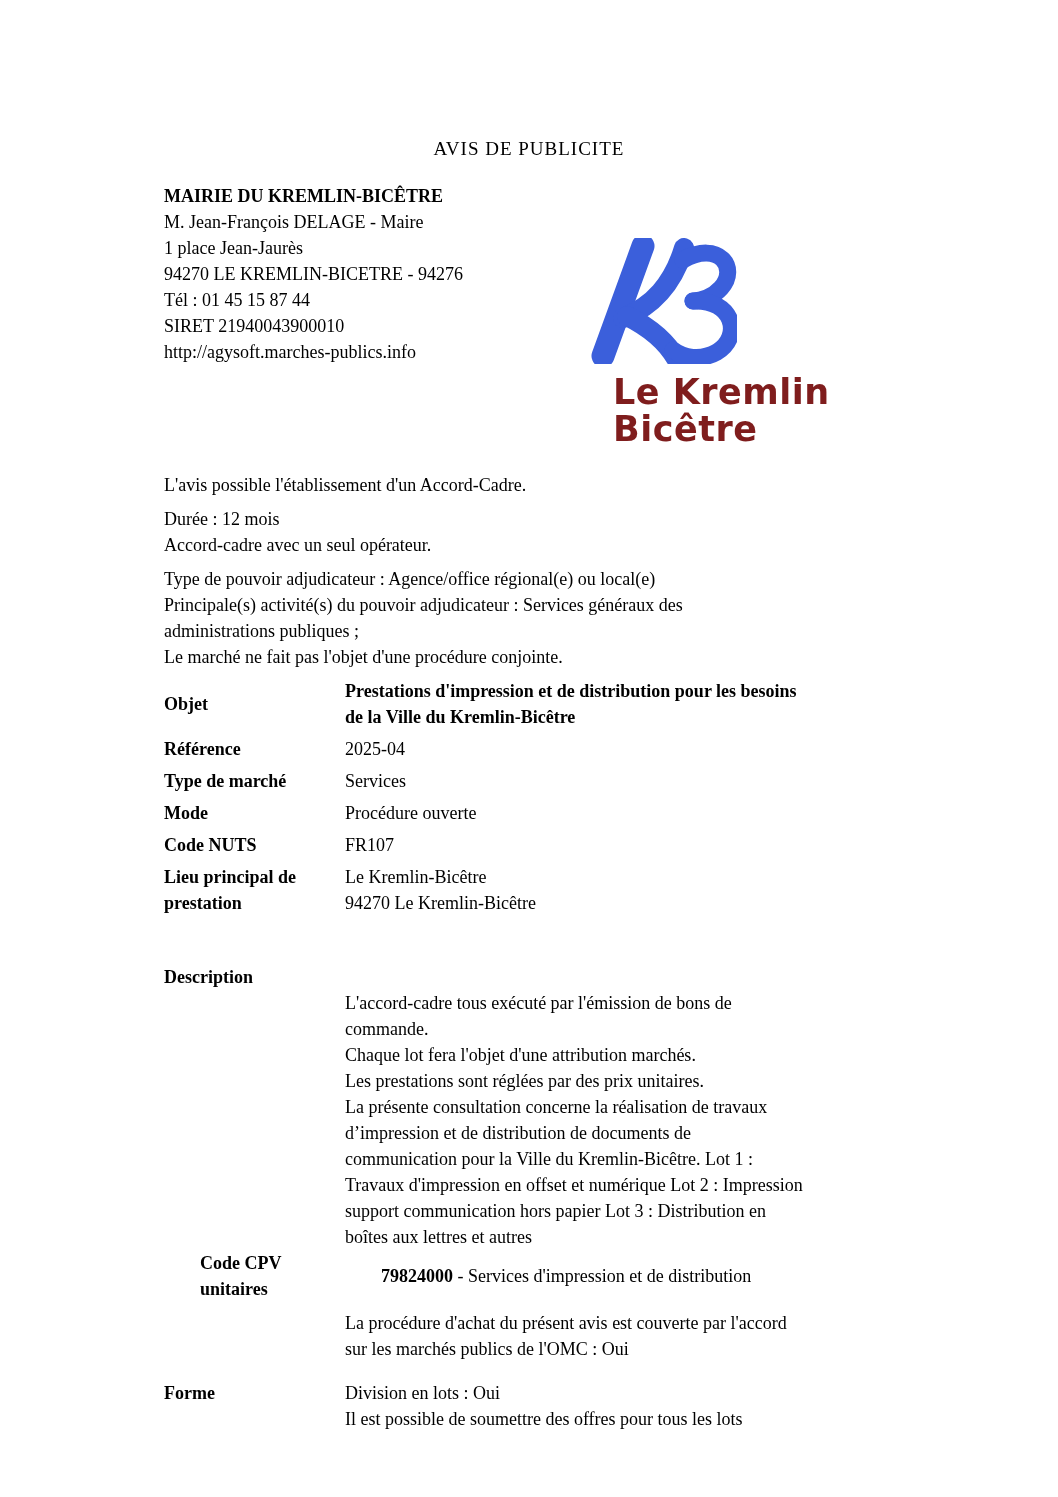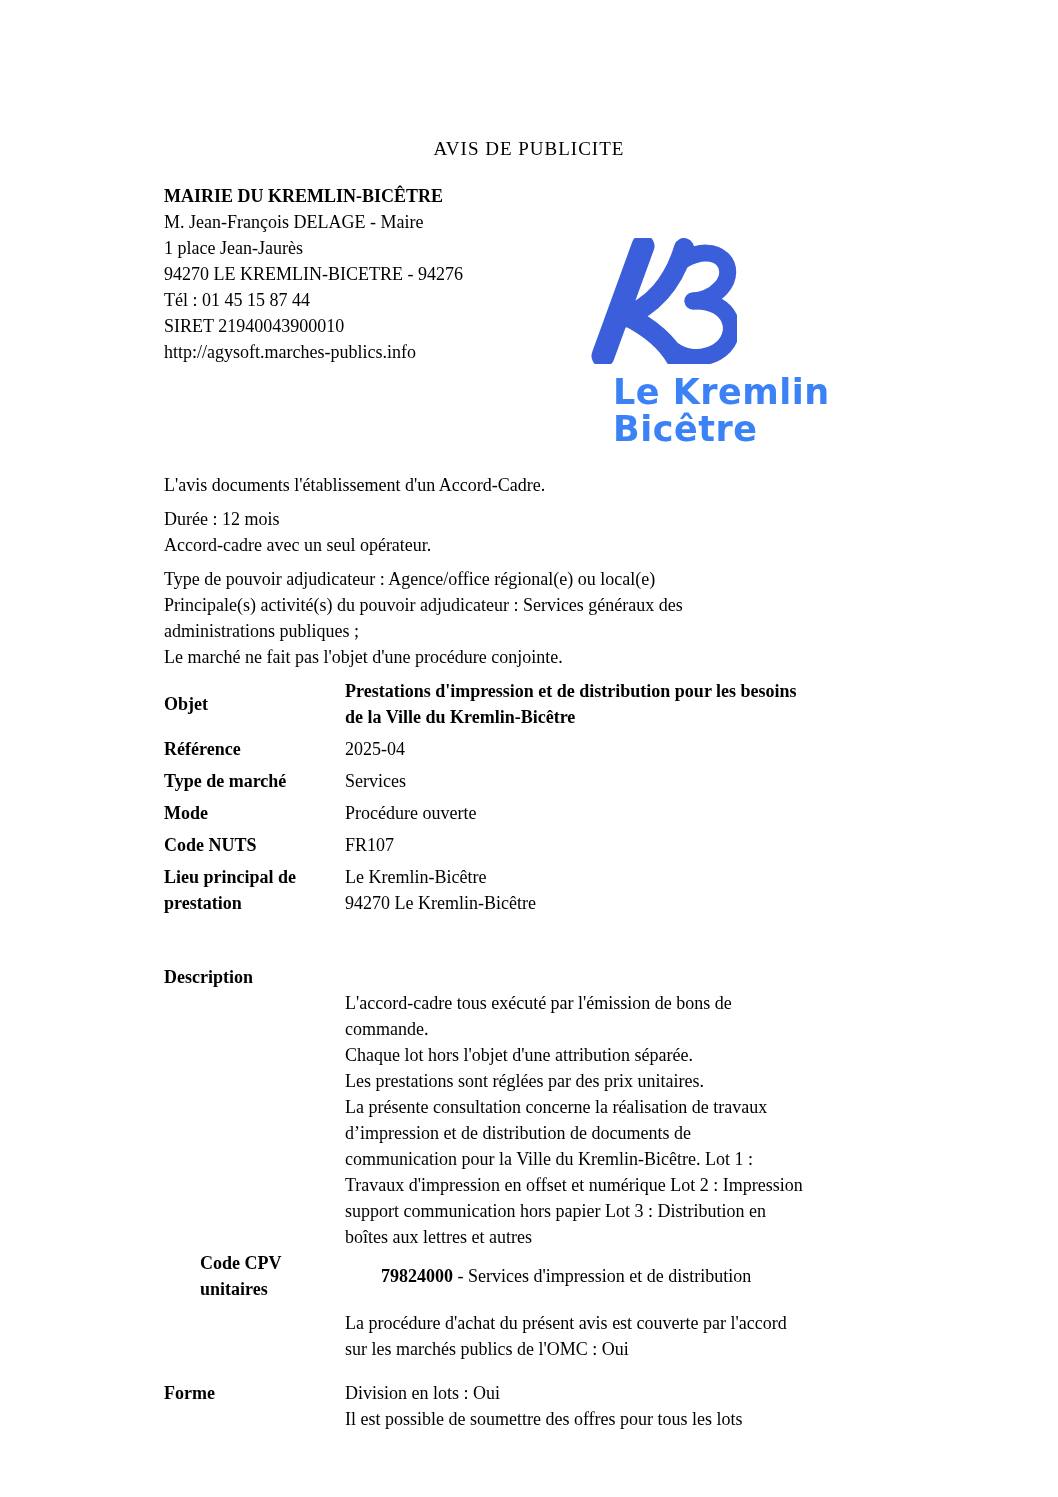--- a/index.html
+++ b/index.html
@@ -13,21 +13,21 @@
     color:#000000;
     overflow:hidden;
   }
   .doc-title {
     position:absolute; top:136px; left:0; width:100%;
     text-align:center; font-size:19px; letter-spacing:1px;
   }
   .issuer { position:absolute; top:183px; left:164px; }
   .issuer .org { font-weight:bold; }
   .issuer div { white-space:nowrap; }
-  .logo { position:absolute; top:238px; left:583px; color:#3b82f6; }
+  .logo { position:absolute; top:238px; left:583px; color:#7f1d1d; }
   .logo-text {
     margin-top:3px; margin-left:30px;
     font-family:"DejaVu Sans", sans-serif;
     font-weight:bold; font-size:35px; line-height:37px;
     letter-spacing:0.5px;
   }
   .content { position:absolute; top:472px; left:164px; width:730px; }
   .para { margin-bottom:8px; }
   .line { white-space:nowrap; }
   .row { display:flex; margin-bottom:6px; }
@@ -70,21 +70,21 @@
     </svg>
     <div class="logo-text">
       <div>Le Kremlin</div>
       <div>Bicêtre</div>
     </div>
   </div>
 
   <div class="content">
 
     <div class="para">
-      <div class="line">L'avis documents l'établissement d'un Accord-Cadre.</div>
+      <div class="line">L'avis possible l'établissement d'un Accord-Cadre.</div>
     </div>
 
     <div class="para">
       <div class="line">Durée : 12 mois</div>
       <div class="line">Accord-cadre avec un seul opérateur.</div>
     </div>
 
     <div class="para">
       <div class="line">Type de pouvoir adjudicateur : Agence/office régional(e) ou local(e)</div>
       <div class="line">Principale(s) activité(s) du pouvoir adjudicateur : Services généraux des</div>
@@ -128,21 +128,21 @@
           <div class="line">Le Kremlin-Bicêtre</div>
           <div class="line">94270 Le Kremlin-Bicêtre</div>
         </div>
       </div>
 
       <div class="row row-desc">
         <div class="label">Description</div>
         <div class="value">
           <div class="line">L'accord-cadre tous exécuté par l'émission de bons de</div>
           <div class="line">commande.</div>
-          <div class="line">Chaque lot hors l'objet d'une attribution séparée.</div>
+          <div class="line">Chaque lot fera l'objet d'une attribution marchés.</div>
           <div class="line">Les prestations sont réglées par des prix unitaires.</div>
           <div class="line">La présente consultation concerne la réalisation de travaux</div>
           <div class="line">d’impression et de distribution de documents de</div>
           <div class="line">communication pour la Ville du Kremlin-Bicêtre. Lot 1 :</div>
           <div class="line">Travaux d'impression en offset et numérique Lot 2 : Impression</div>
           <div class="line">support communication hors papier Lot 3 : Distribution en</div>
           <div class="line">boîtes aux lettres et autres</div>
         </div>
       </div>
 

